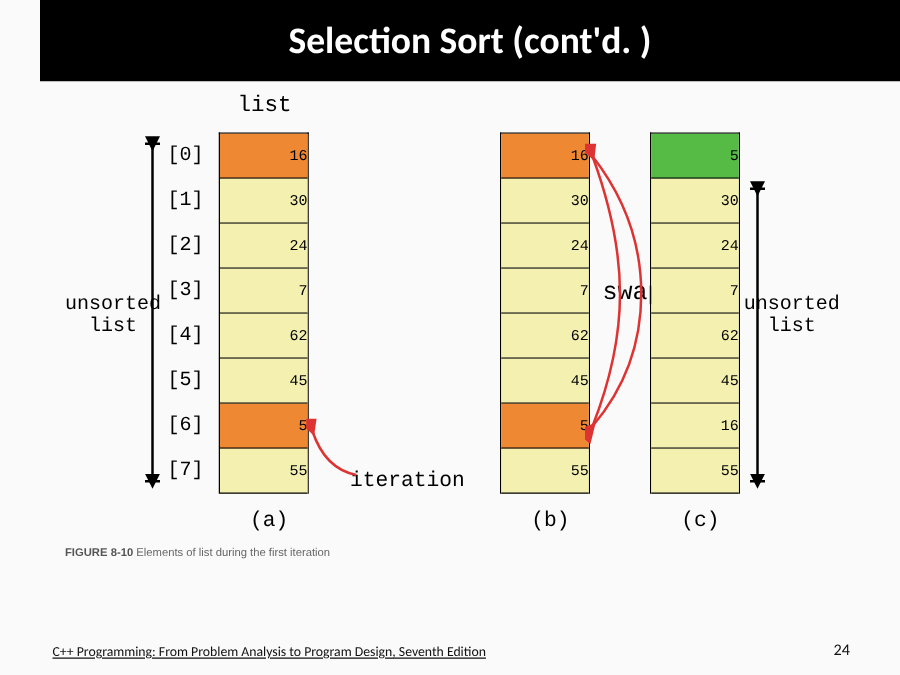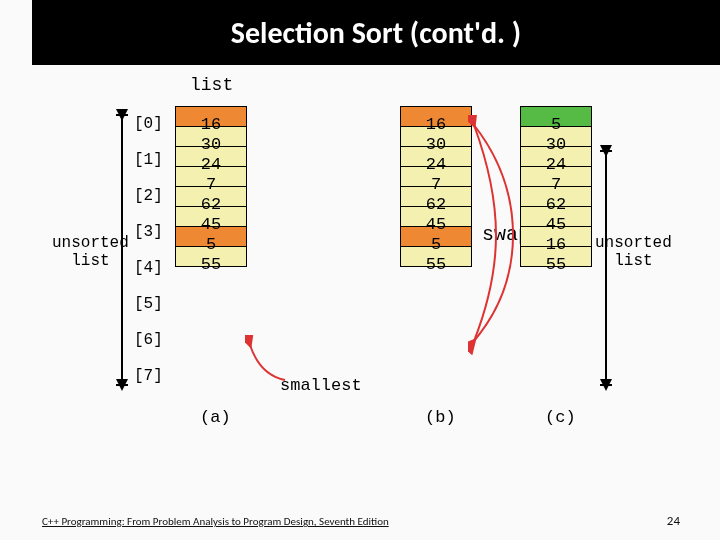--- a/index.html
+++ b/index.html
@@ -72,26 +72,26 @@
   }
   .indices div { height: 36px; line-height: 36px; }
   .col {
     position: absolute;
     top: 41px;
     border: 1px solid #000;
     border-bottom: none;
   }
   .cell {
     width: 70px;
-    height: 20px;
+    height: 36px;
     line-height: 36px;
-    text-align: center;
+    text-align: right;
     background: #f3f0b0;
     border-bottom: 1px solid #000;
-    font-size: 17px;
+    font-size: 12px;
   }
   .cell.orange { background: #ee8833; }
   .cell.green { background: #55bb44; }
   .col-label {
     text-align: center;
     margin-top: 8px;
     font-size: 17px;
   }
   .col-a { left: 175px; }
   .col-b { left: 400px; }
@@ -141,21 +141,21 @@
     <span>unsorted</span><br>
     <span>list</span>
   </div>
 
   <div class="unsorted-right">
     <span>unsorted</span><br>
     <span>list</span>
   </div>
 
   <div class="swap-label">swap</div>
-  <div class="smallest-label">smallest</div>
+  <div class="smallest-label">iteration</div>
 
   <div class="indices">
     <div>[0]</div>
     <div>[1]</div>
     <div>[2]</div>
     <div>[3]</div>
     <div>[4]</div>
     <div>[5]</div>
     <div>[6]</div>
     <div>[7]</div>
@@ -221,16 +221,19 @@
       </marker>
     </defs>
     <path d="M40,45 Q15,40 5,10" stroke="#d33" stroke-width="2" fill="none" marker-end="url(#ahr)"></path>
   </svg>
 
   <svg class="arrow-svg" style="left:468px; top:50px;" width="60" height="240">
     <path d="M6,10 Q45,60 45,120 Q45,180 6,226" stroke="#d33" stroke-width="2" fill="none" marker-end="url(#ahr)"></path>
     <path d="M6,226 Q28,170 28,120 Q28,70 6,10" stroke="#d33" stroke-width="2" fill="none" marker-end="url(#ahr)"></path>
   </svg>
 
+  <div class="figcap">
+    <b>FIGURE 8-10</b><span> Elements of list during the first iteration</span>
+  </div>
 </div>
 
 <div class="footer">C++ Programming: From Problem Analysis to Program Design, Seventh Edition</div>
 <div class="pagenum">24</div>
 
 </body></html>

